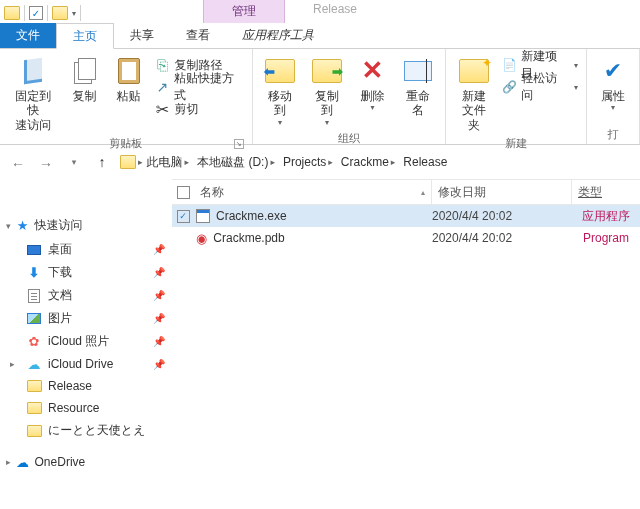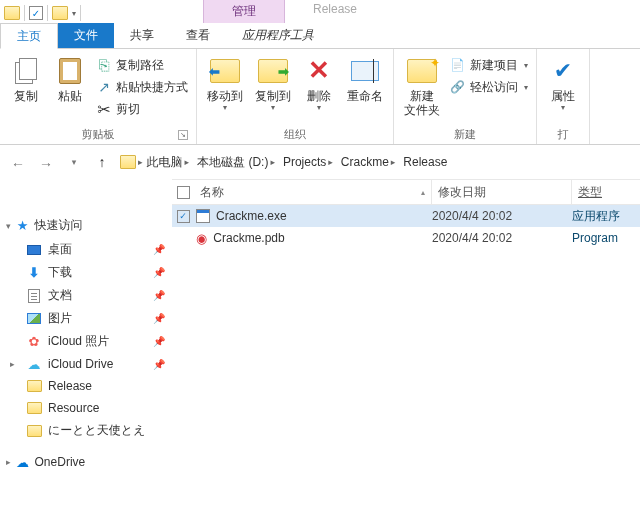--- a/index.html
+++ b/index.html
@@ -98,21 +98,21 @@
   .ic-folder { width:15px;height:12px;background:linear-gradient(#fff3c0,#ffe07a);border:1px solid #d9b544;border-radius:1px; }
   .ic-onedrive { color:#0078d7; font-size:14px; }
 
   .files { flex:1; }
   .filerow { display:flex; align-items:center; height:22px; }
   .filerow.sel { background:#d9e8f7; }
   .filerow .chkcell { width:22px; display:flex; justify-content:center; }
   .filerow .chk { width:13px; height:13px; border:1px solid #888; display:flex; align-items:center; justify-content:center; font-size:9px; color:#1979ca; }
   .filerow .namecell { width:238px; display:flex; align-items:center; gap:6px; padding-left:2px; }
   .filerow .datecell { width:140px; color:#444; }
-  .filerow .typecell { flex:1; color:#0c4a6e; white-space:nowrap; overflow:hidden; }
+  .filerow .typecell { flex:1; color:#be185d; white-space:nowrap; overflow:hidden;text-align:center; }
   .ic-exe { width:14px;height:14px;border:1px solid #888;background:#fff; position:relative; }
   .ic-exe::before{content:"";position:absolute;top:0;left:0;right:0;height:3px;background:#2e7cd6;}
   .ic-pdb { color:#d9343b; font-size:13px; }
   .chkbox { width:13px;height:13px;border:1px solid #888; }
 </style>
 </head>
 <body>
 
 <div class="titlebar">
   <div class="qat">
@@ -124,31 +124,38 @@
     <div class="drop">▾</div>
     <div class="sep"></div>
   </div>
   <div class="title-tabs">
     <div class="title-tab ctx">管理</div>
     <div class="title-tab dim">Release</div>
   </div>
 </div>
 
 <div class="ribbon-tabs">
+  <div class="ribbon-tab file">文件</div>
   <div class="ribbon-tab active">主页</div>
-  <div class="ribbon-tab file">文件</div>
   <div class="ribbon-tab">共享</div>
   <div class="ribbon-tab">查看</div>
   <div class="ribbon-tab tool">应用程序工具</div>
 </div>
 
 <div class="ribbon">
 
   <div class="group">
     <div class="group-body">
+      <div class="bigbtn">
+        <div class="ic">
+            <div class="ic-pin"></div>
+          </div>
+        <span style="white-space:pre-line">固定到快
+速访问</span>
+      </div>
       <div class="bigbtn">
         <div class="ic">
             <div class="ic-copy"></div>
           </div>
         <span>复制</span>
       </div>
       <div class="bigbtn">
         <div class="ic">
             <div class="ic-paste"></div>
           </div>

